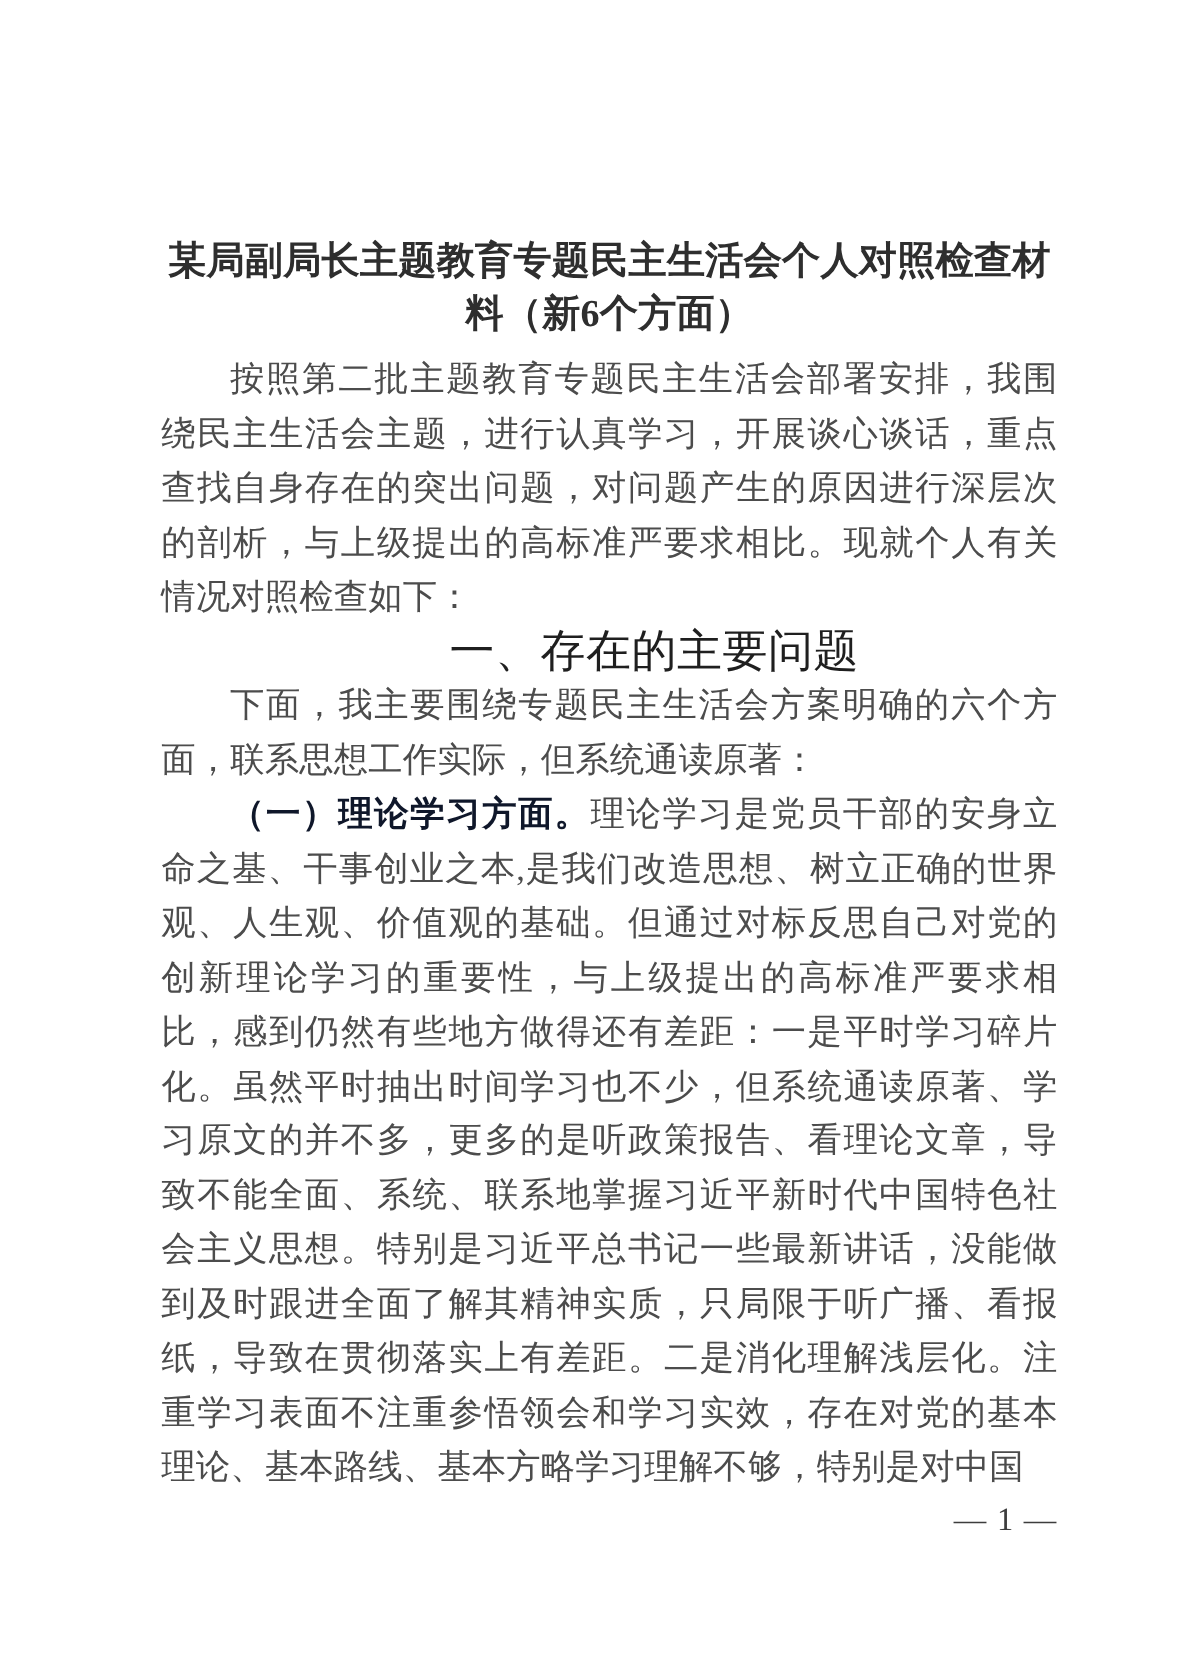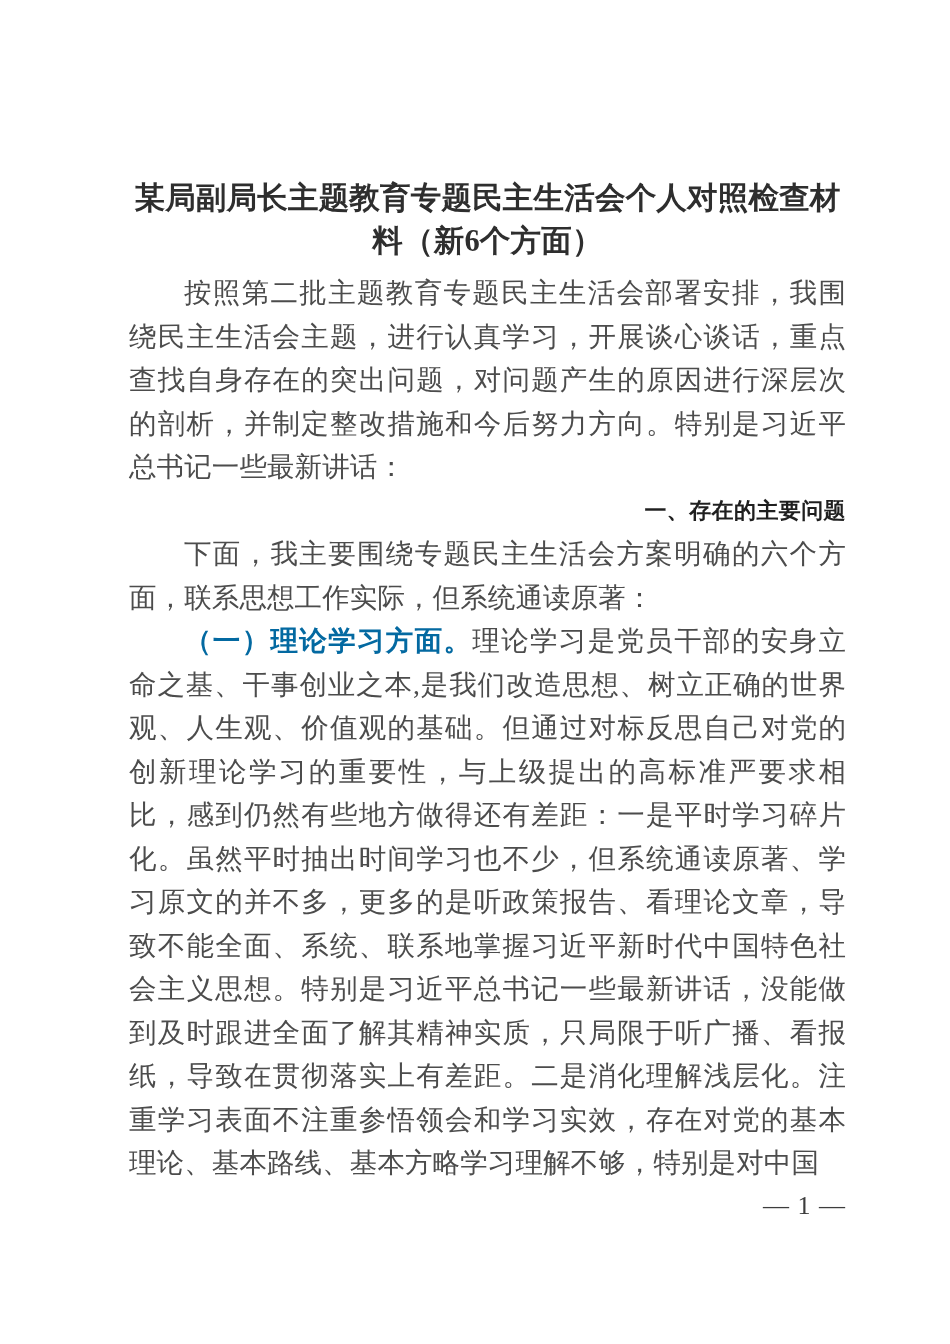--- a/index.html
+++ b/index.html
@@ -10,21 +10,21 @@
   body {
     width: 950px;
     height: 1344px;
     position: relative;
     font-family: "Liberation Serif", "DejaVu Serif", serif;
     overflow: hidden;
   }
 
   .page {
     position: absolute;
-    left: 0; top: 4px;
+    left: 0; top: 14px;
     width: 950px;
     height: 1072px;
     background: #ffffff;
   }
 
   .content {
     position: absolute;
     left: 129px;
     top: 173px;
     width: 717px;
@@ -50,32 +50,32 @@
     color: #4c4c4c;
     text-align: justify;
     text-justify: inter-ideograph;
     text-indent: 2em;
     letter-spacing: 0.1px;
   }
 
   h2.section-heading {
     margin: 0;
     font-family: "Liberation Sans", "DejaVu Sans", sans-serif;
-    font-weight: bold;
-    font-size: 22px;
+    font-weight: normal;
+    font-size: 36px;
     line-height: 43.5px;
     color: #1f1f1f;
     text-indent: 2em;
-    text-align: right;
+    text-align: center;
     letter-spacing: 0.4px;
   }
 
   .subhead {
     font-weight: bold;
-    color: #0369a1;
+    color: #0f172a;
     font-family: "Liberation Serif", "DejaVu Serif", serif;
   }
 
   .page-footer {
     position: absolute;
     left: 129px;
     top: 1185px;
     width: 717px;
     text-align: right;
     font-family: "Liberation Serif", "DejaVu Serif", serif;
@@ -90,21 +90,21 @@
 <body>
 
 <div class="page">
 
   <div class="content">
 
     <h1 class="doc-title">
       <span>某局副局长主题教育专题民主生活会个人对照检查材料（新6个方面）</span>
     </h1>
 
-    <p class="body-para">按照第二批主题教育专题民主生活会部署安排，我围绕民主生活会主题，进行认真学习，开展谈心谈话，重点查找自身存在的突出问题，对问题产生的原因进行深层次的剖析，并制定整改措施和今后努力方向。特别是习近平总书记一些最新讲话：</p>
+    <p class="body-para">按照第二批主题教育专题民主生活会部署安排，我围绕民主生活会主题，进行认真学习，开展谈心谈话，重点查找自身存在的突出问题，对问题产生的原因进行深层次的剖析，与上级提出的高标准严要求相比。现就个人有关情况对照检查如下：</p>
 
     <h2 class="section-heading">一、存在的主要问题</h2>
 
     <p class="body-para">下面，我主要围绕专题民主生活会方案明确的六个方面，联系思想工作实际，但系统通读原著：</p>
 
     <p class="body-para"><span class="subhead">（一）理论学习方面。</span><span>理论学习是党员干部的安身立命之基、干事创业之本,是我们改造思想、树立正确的世界观、人生观、价值观的基础。但通过对标反思自己对党的创新理论学习的重要性，与上级提出的高标准严要求相比，感到仍然有些地方做得还有差距：一是平时学习碎片化。虽然平时抽出时间学习也不少，但系统通读原著、学习原文的并不多，更多的是听政策报告、看理论文章，导致不能全面、系统、联系地掌握习近平新时代中国特色社会主义思想。特别是习近平总书记一些最新讲话，没能做到及时跟进全面了解其精神实质，只局限于听广播、看报纸，导致在贯彻落实上有差距。二是消化理解浅层化。注重学习表面不注重参悟领会和学习实效，存在对党的基本理论、基本路线、基本方略学习理解不够，特别是对中国</span></p>
 
   </div>
 
   <div class="page-footer">

